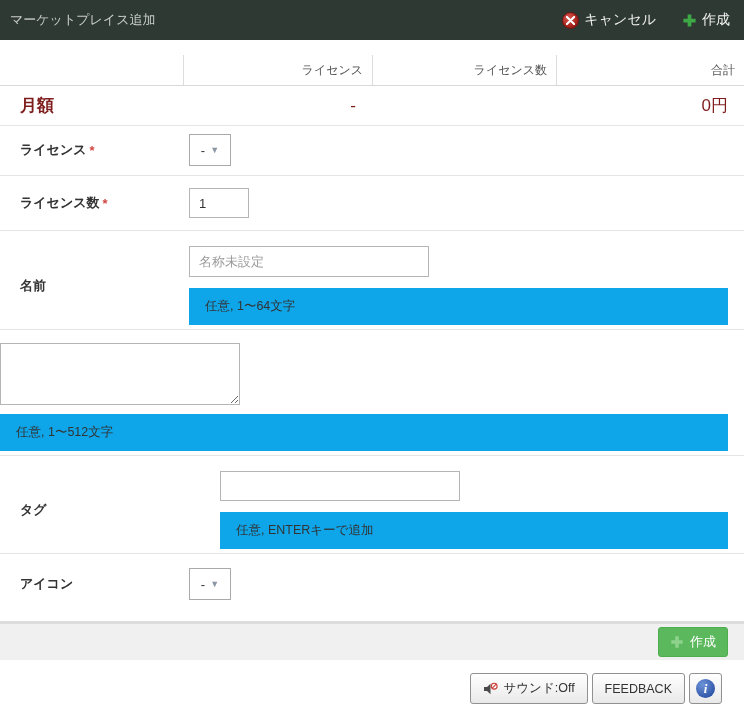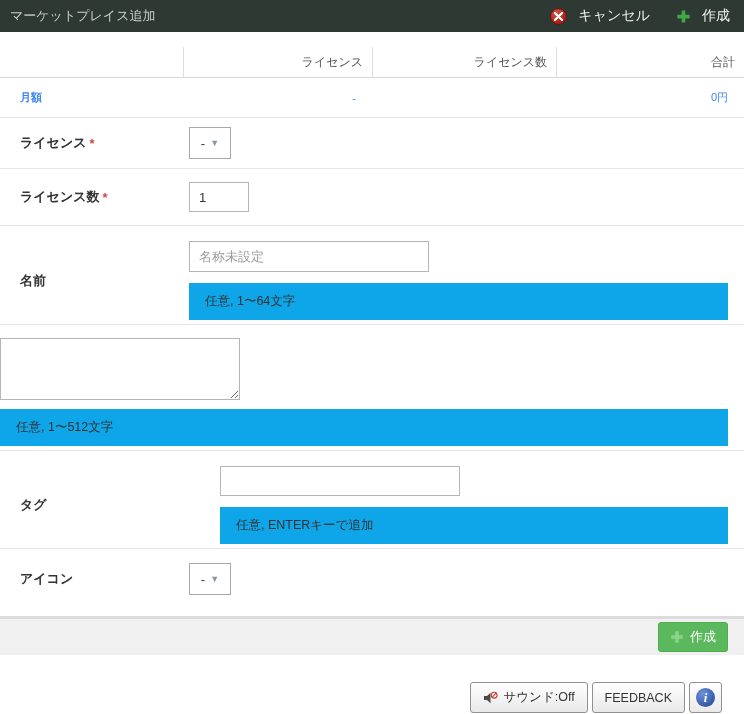--- a/index.html
+++ b/index.html
@@ -5,46 +5,46 @@
   * { margin:0; padding:0; box-sizing:border-box; }
   html,body { width:744px; height:714px; }
   body {
     font-family:"Liberation Sans","DejaVu Sans",sans-serif;
     background:#fff; color:#333; font-size:13px;
     display:flex; flex-direction:column; overflow:hidden;
   }
 
   
   .topbar {
-    height:32px; background:#2e3934; display:flex; align-items:center;
+    height:40px; background:#2e3934; display:flex; align-items:center;
     padding:0 14px 0 10px; flex:none;
   }
   .topbar-title { color:#c9cec9; font-size:13px; }
   .topbar-actions { margin-left:auto; display:flex; align-items:center; gap:26px; }
   .topbar-link {
-    display:inline-flex; align-items:center; gap:11px; color:#f2f2f2;
+    display:inline-flex; align-items:center; gap:5px; color:#f2f2f2;
     font-size:14px; cursor:pointer; text-decoration:none;
   }
   .cancel-badge {
     width:17px; height:17px; border-radius:50%;
     background:radial-gradient(circle at 35% 30%, #d8534b, #a21f18 70%);
     border:1px solid #6f1410; display:inline-flex; align-items:center; justify-content:center;
   }
   .cancel-badge svg { width:9px; height:9px; }
   .plus-icon svg { width:15px; height:15px; display:block; }
 
   
   .summary { margin-top:15px; flex:none; }
   .summary-head { display:flex; height:31px; align-items:center; border-bottom:1px solid #d9d9d9; }
   .summary-head .cell {
     text-align:right; font-size:12px; color:#555; padding-right:9px;
     border-left:1px solid #dcdcdc; height:100%; display:flex; align-items:center; justify-content:flex-end;
   }
   .summary-row { display:flex; height:39px; align-items:center; }
-  .summary-row .cell { text-align:right; padding-right:16px; font-size:11px; color:#3b82f6; }
+  .summary-row .cell { text-align:right; padding-right:16px; font-size:17px; color:#7f1d1d; }
   .c1 { width:183px; border-left:none !important; }
   .c2 { width:189px; }
   .c3 { width:184px; }
   .c4 { flex:1; }
   .summary-row .c1 { text-align:left; padding-left:20px; font-weight:bold; padding-right:0; }
 
   
   .form-row { display:flex; border-top:1px solid #e4e4e4; }
   .form-label {
     width:189px; flex:none; padding-left:20px; font-weight:bold; color:#333;
@@ -101,21 +101,21 @@
 
   
   .footer {
     margin-top:auto; display:flex; justify-content:flex-end; align-items:flex-end;
     padding:0 22px 0 0; height:55px;
   }
   .footer-btn {
     height:31px; border:1px solid #919191; border-radius:3px;
     background:linear-gradient(#ffffff,#e9e9e9); color:#333; font-size:12.5px;
     display:inline-flex; align-items:center; gap:6px; padding:0 12px;
-    margin-left:4px; cursor:pointer; font-family:inherit; margin-bottom:1px;
+    margin-left:4px; cursor:pointer; font-family:inherit; margin-bottom:10px;
   }
   .speaker-icon svg { width:15px; height:14px; display:block; }
   .info-btn { padding:0 6px; }
   .info-circle {
     width:19px; height:19px; border-radius:50%;
     background:radial-gradient(circle at 35% 30%, #6d93d8, #2f55a8 75%);
     color:#fff; display:inline-flex; align-items:center; justify-content:center;
     font-family:"Liberation Serif","DejaVu Serif",serif; font-style:italic;
     font-weight:bold; font-size:13px;
   }

